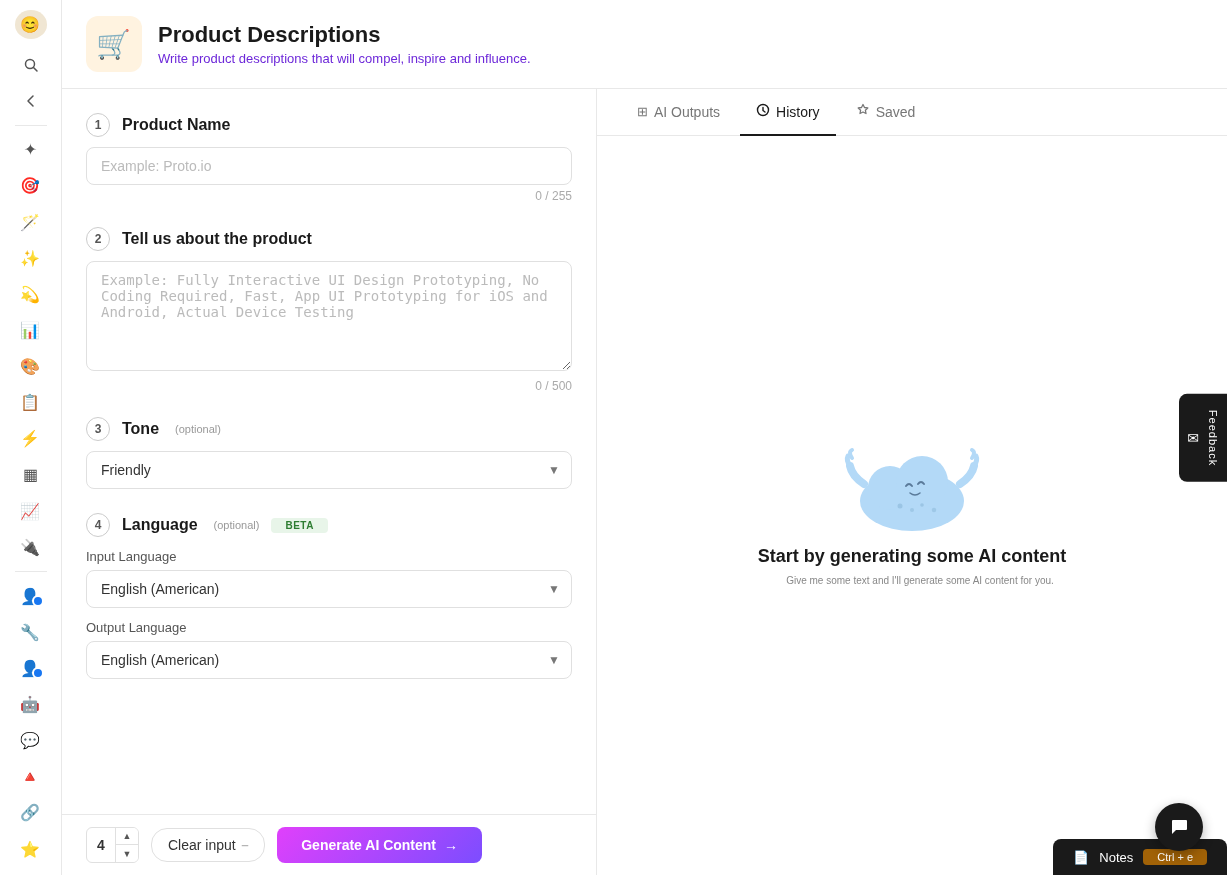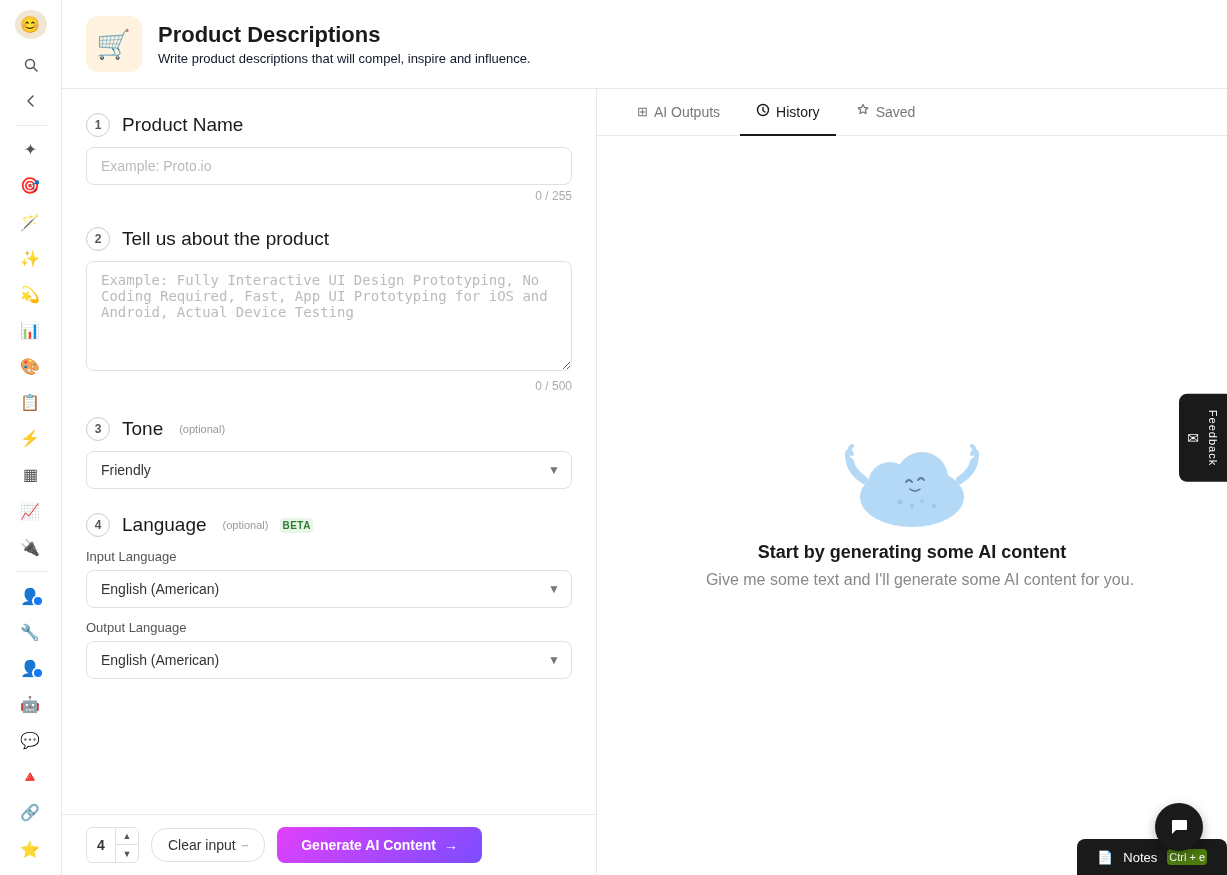--- a/index.html
+++ b/index.html
@@ -75,21 +75,21 @@
     }
     .header-icon-wrapper {
       width: 56px; height: 56px;
       background: #fff3e0;
       border-radius: 12px;
       display: flex; align-items: center; justify-content: center;
       font-size: 28px;
       flex-shrink: 0;
     }
     .page-title { font-size: 22px; font-weight: 700; color: #1a1a1a; }
-    .page-subtitle { font-size: 13px; color: #0f172a; margin-top: 3px; }
+    .page-subtitle { font-size: 13px; color: #6d28d9; margin-top: 3px; }
 
     
     .form-area {
       flex: 1;
       overflow-y: auto;
       padding: 24px;
     }
     .form-section { margin-bottom: 24px; }
     .section-header {
       display: flex;
@@ -98,26 +98,26 @@
       margin-bottom: 10px;
     }
     .step-number {
       width: 24px; height: 24px;
       border-radius: 50%;
       border: 1.5px solid #ccc;
       display: flex; align-items: center; justify-content: center;
       font-size: 12px; color: #555; font-weight: 600;
       flex-shrink: 0;
     }
-    .section-label { font-size: 19px; font-weight: 400; color: #1a1a1a; }
+    .section-label { font-size: 16px; font-weight: 700; color: #1a1a1a; }
     .section-optional { font-size: 11px; color: #999; font-weight: 400; margin-left: 4px; }
     .beta-badge {
       background: #e8f5e9; color: #2e7d32;
       font-size: 10px; font-weight: 700;
-      padding: 2px 2px; border-radius: 4px;
+      padding: 2px 14px; border-radius: 4px;
       letter-spacing: 0.5px;
     }
 
     .form-input {
       width: 100%;
       padding: 10px 14px;
       border: 1.5px solid #e0e0e0;
       border-radius: 8px;
       font-size: 14px;
       color: #333;
@@ -251,21 +251,21 @@
     .empty-state {
       flex: 1;
       display: flex;
       flex-direction: column;
       align-items: center;
       justify-content: center;
       text-align: center;
       padding: 40px;
     }
     .empty-state-title { font-size: 18px; font-weight: 600; color: #1a1a1a; margin-bottom: 8px; text-align: center; }
-    .empty-state-subtitle { font-size: 16px; color: #888; margin-left: 16px; }
+    .empty-state-subtitle { font-size: 10px; color: #888; margin-left: 16px; }
 
     
     .feedback-panel {
       position: fixed;
       right: 0; top: 50%;
       transform: translateY(-50%);
       background: #1a1a1a;
       color: #fff;
       writing-mode: vertical-rl;
       text-orientation: mixed;
@@ -302,22 +302,22 @@
       background: #1a1a1a;
       color: #fff;
       padding: 10px 20px;
       display: flex; align-items: center; gap: 10px;
       font-size: 13px;
       border-radius: 8px 8px 0 0;
       cursor: pointer;
       z-index: 99;
     }
     .notes-shortcut {
-      background: #4d7c0f;
-      padding: 2px 2px;
+      background: #a16207;
+      padding: 2px 14px;
       border-radius: 4px;
       font-size: 11px;
     }
 
     
     .cloud-svg { width: 180px; height: 120px; }
   </style>
 </head>
 <body>
 

